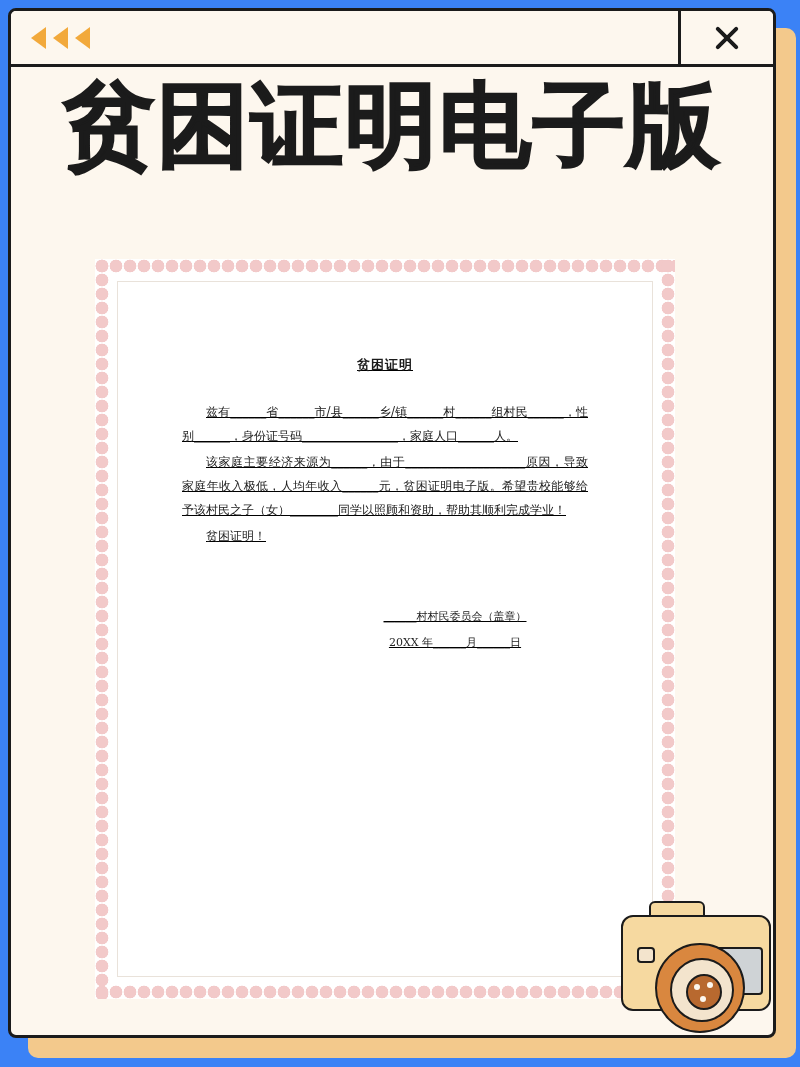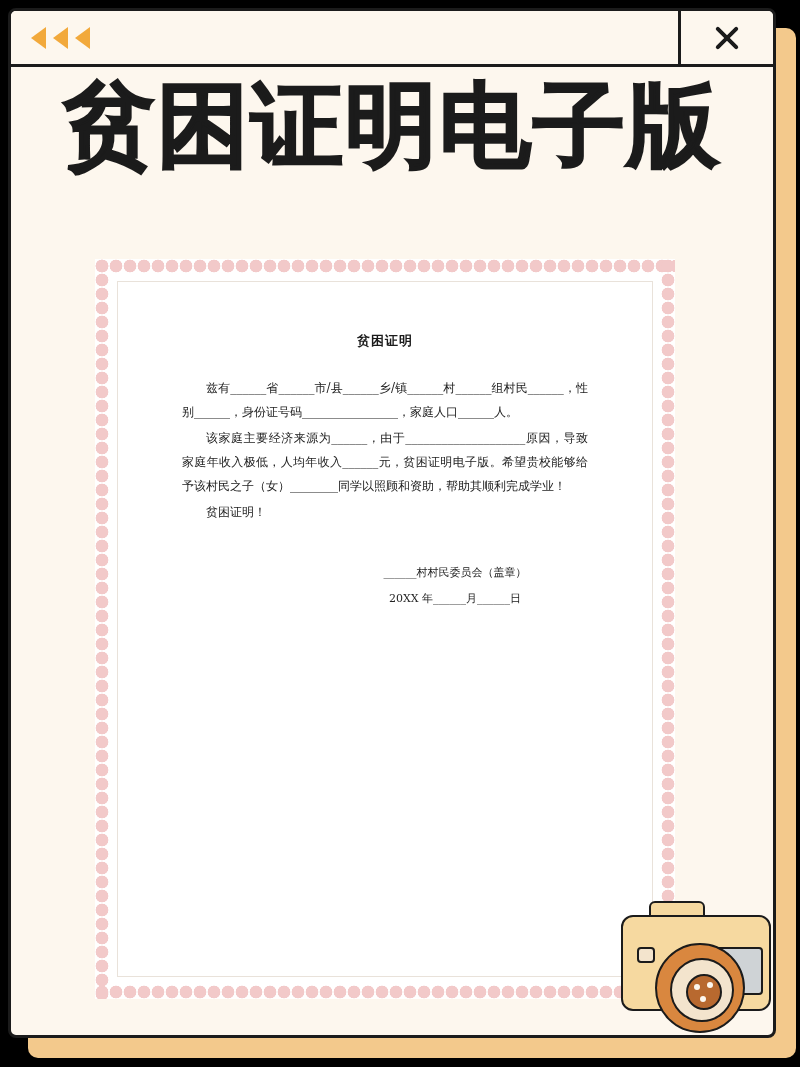--- a/index.html
+++ b/index.html
@@ -10,21 +10,21 @@
   body {
     width: 800px;
     height: 1067px;
     font-family: "Liberation Sans", sans-serif;
     overflow: hidden;
   }
   .canvas {
     position: relative;
     width: 800px;
     height: 1067px;
-    background: #000000;
+    background: #3b82f6;
   }
   
   .shadow-right {
     position: absolute;
     left: 28px;
     top: 28px;
     width: 768px;
     height: 1030px;
     background: #f3c98c;
     border-radius: 10px;
@@ -150,21 +150,22 @@
   .scallop-right { right: 0; }
 
   .sheet-inner {
     position: absolute;
     left: 22px;
     top: 22px;
     right: 22px;
     bottom: 22px;
     border: 1px solid #e9e2da;
     box-sizing: border-box;
-    padding: 12px 30px 0 30px;
+    padding: 36px 30px 0 30px;
+    text-decoration: underline;
   }
   .doc-title {
     text-align: center;
     font-family: "DejaVu Sans", sans-serif;
     font-weight: bold;
     font-size: 13px;
     color: #1b1b1b;
     margin: 38px 0 26px 0;
     letter-spacing: 1px;
   }
@@ -172,21 +173,21 @@
     font-family: "DejaVu Serif", serif;
     font-size: 12px;
     color: #222;
     line-height: 2.0;
     margin: 0 0 2px 0;
     text-align: justify;
     padding: 0 34px;
   }
   .doc-p.indent { text-indent: 2em; }
   .sign-block {
-    margin-top: 36px;
+    margin-top: 56px;
     padding: 0 34px;
     font-family: "DejaVu Serif", serif;
     font-size: 11px;
     color: #222;
     line-height: 2.4;
   }
   .sign-line { text-align: center; padding-left: 140px; }
 
   
   .camera {

